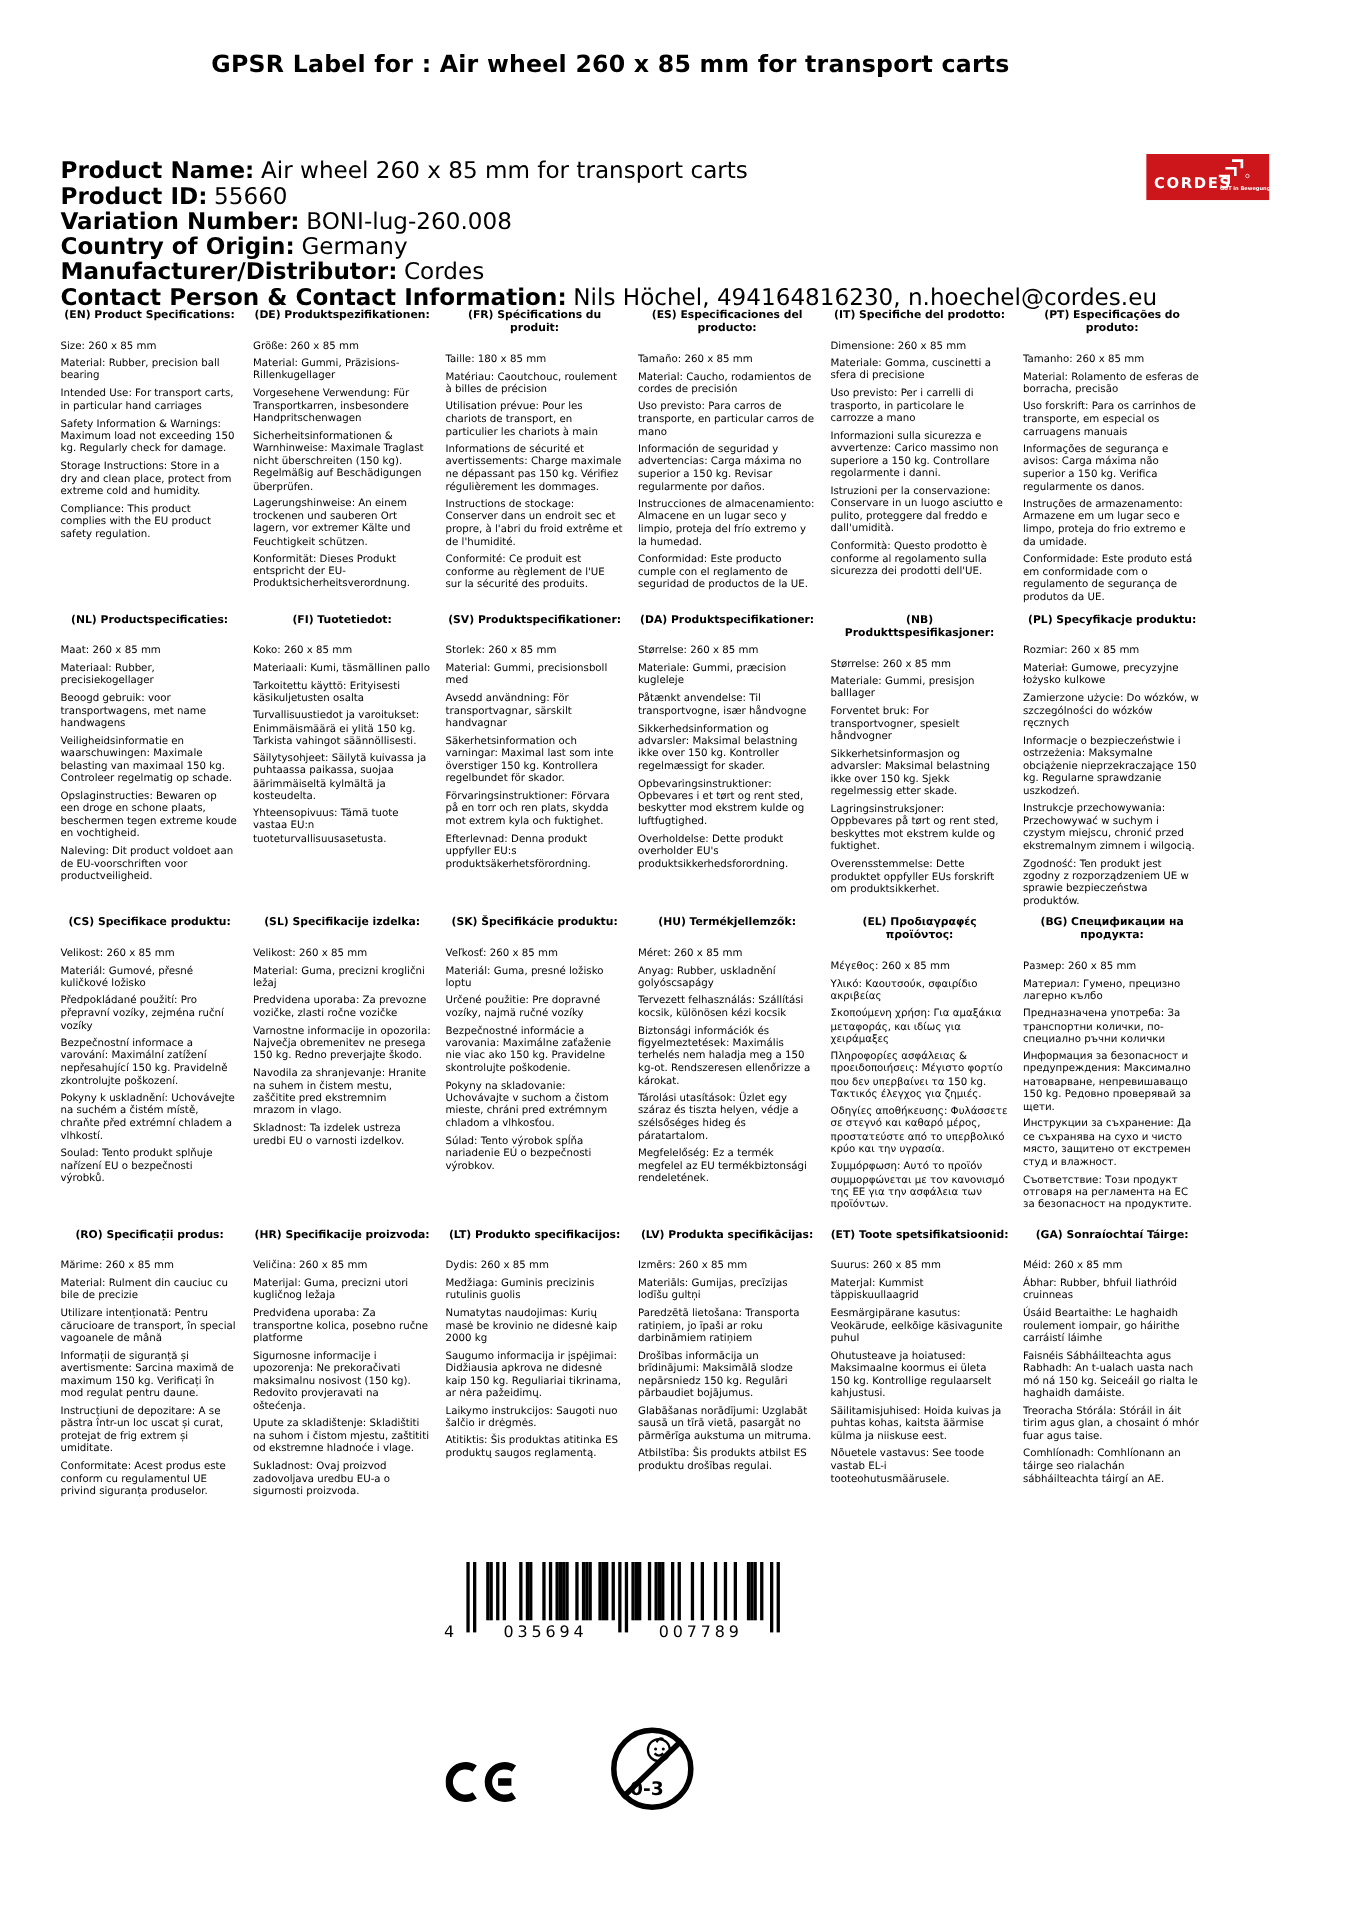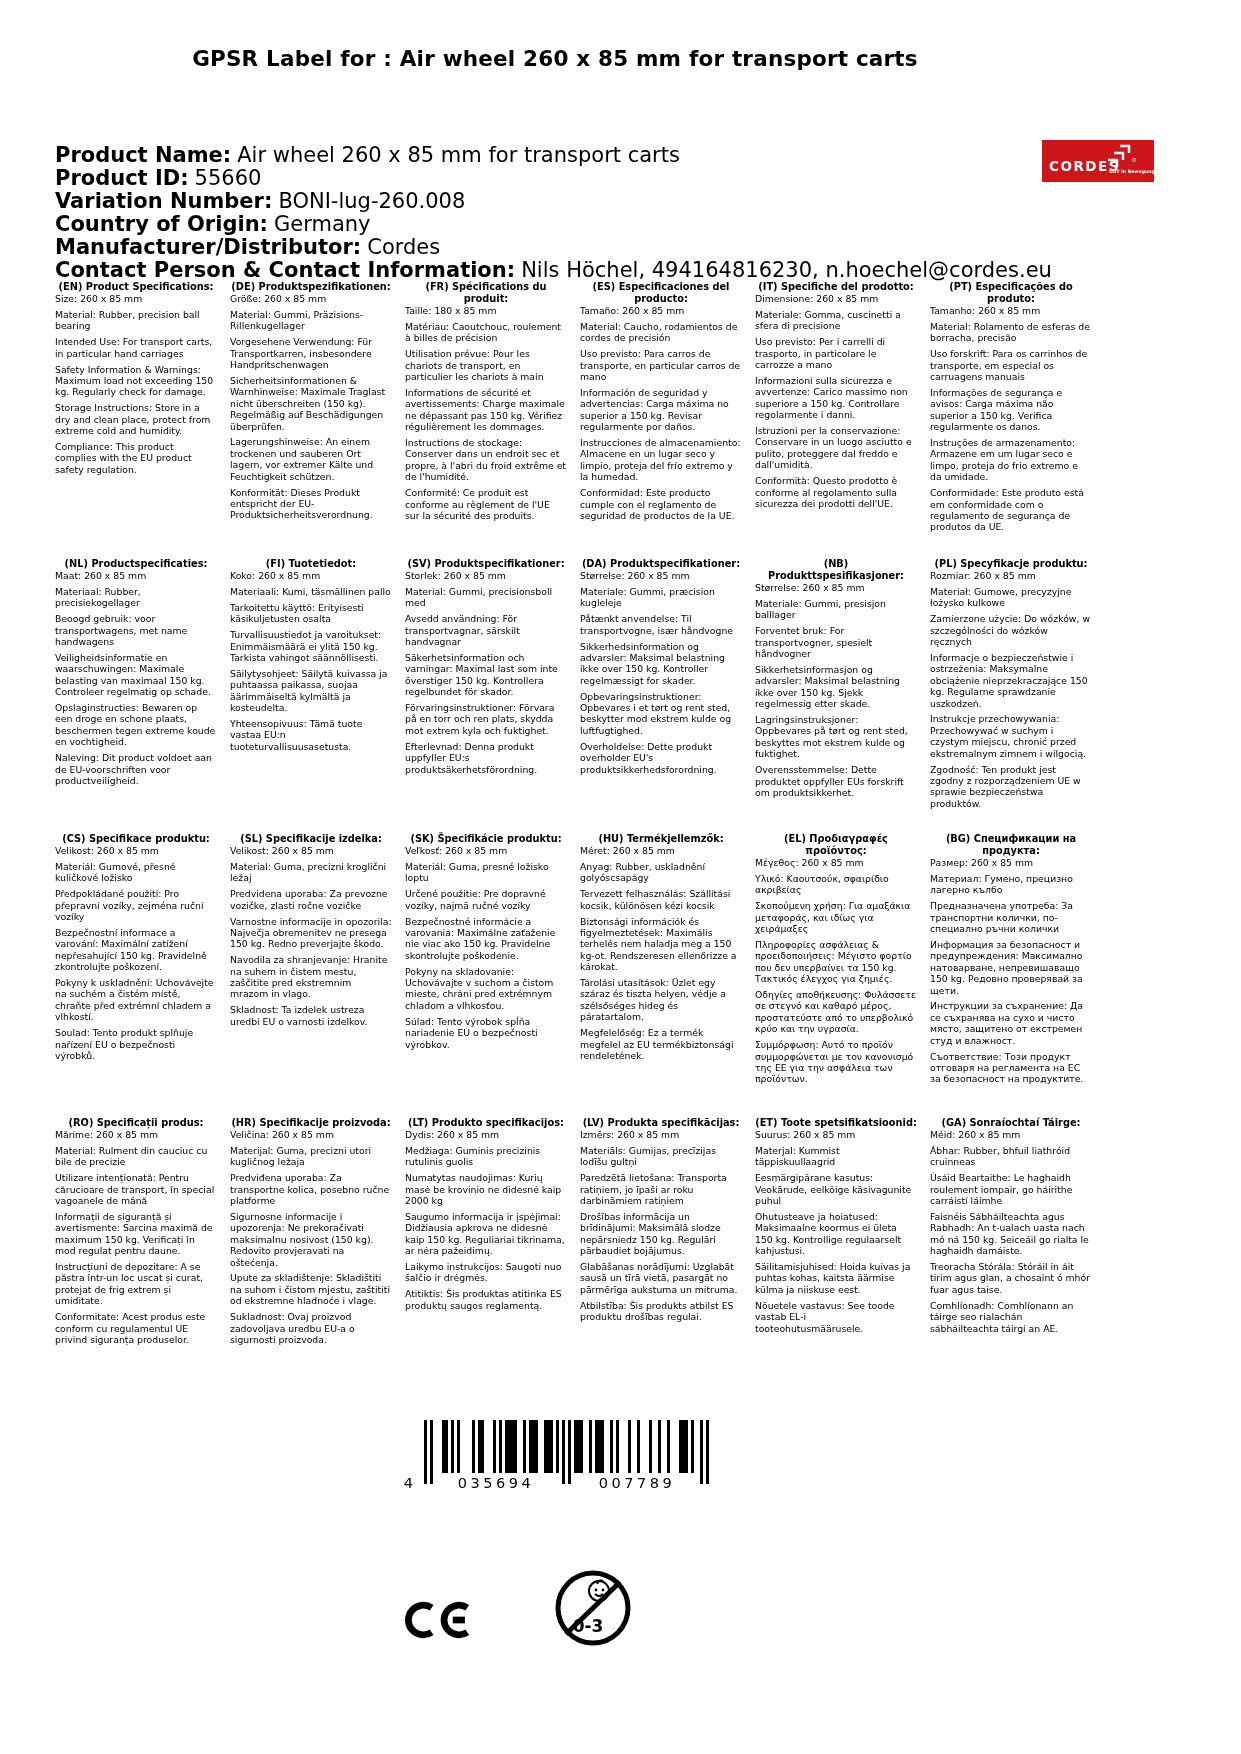--- a/index.html
+++ b/index.html
@@ -28,21 +28,21 @@
   .grid{
     position:absolute;left:55px;top:281px;width:1140px;
     display:grid;
     grid-template-columns:repeat(6,162px);
     grid-template-rows:277px 275px 284px auto;
     column-gap:13px;
   }
   .block{font-size:9.3px;line-height:11.4px;}
   .block .bh{font-weight:bold;font-size:9.8px;line-height:12px;text-align:center;}
   .block p{margin:4.5px 0 0 0;}
-  .block p:first-of-type{margin-top:0;}
+  .block p:first-of-type{margin-top:16px;}
   .barcode{position:absolute;left:398px;top:1420px;}
   .marks-ce{position:absolute;left:405px;top:1588px;}
   .marks-age{position:absolute;left:552px;top:1564px;}
 </style>
 </head>
 <body>
 
 <div class="page">
 
   <div class="title">GPSR Label for : Air wheel 260 x 85 mm for transport carts</div>

